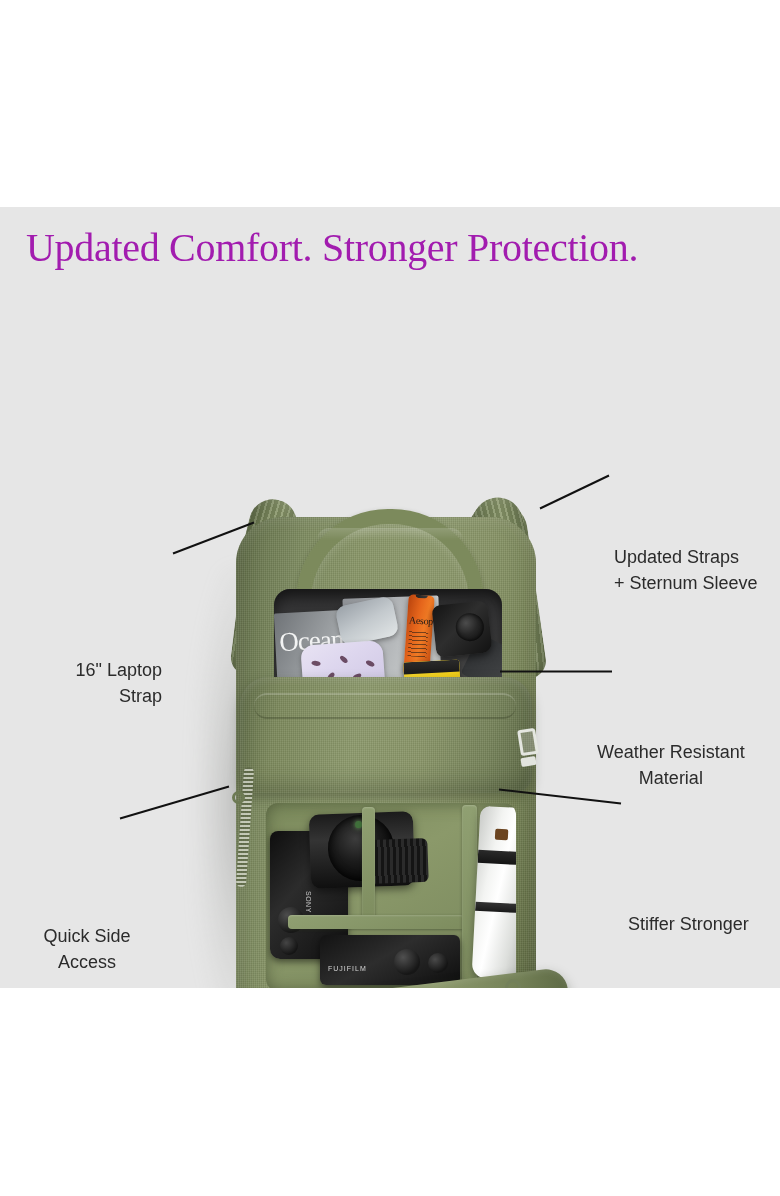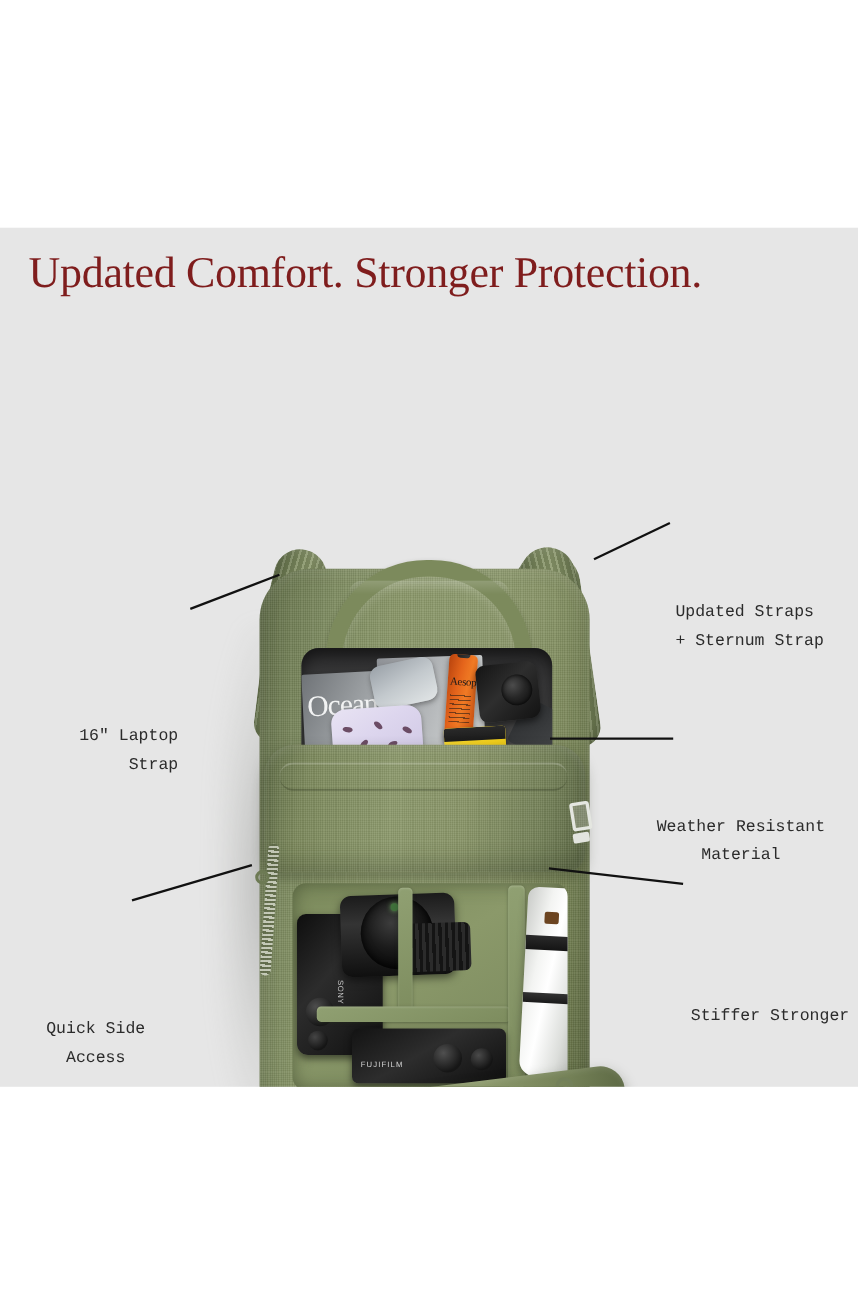--- a/index.html
+++ b/index.html
@@ -35,29 +35,29 @@
 
   
   .headline {
     position: absolute;
     left: 26px;
     top: 21px;
     font-family: "Liberation Serif", serif;
     font-size: 40px;
     line-height: 1;
     letter-spacing: -0.3px;
-    color: #7f1d1d;
+    color: #a21caf;
     white-space: nowrap;
   }
 
   
   .callout {
     position: absolute;
-    font-family: Liberation Mono, monospace;
-    font-size: 15px;
+    font-family: Liberation Sans, sans-serif;
+    font-size: 18px;
     line-height: 26px;
     color: #2b2b2b;
     white-space: nowrap;
   }
   .callout .l2 { display: block; }
 
   .c-straps      { left: 614px; top: 337px; text-align: left; }
   .c-laptop      { left: 58px;  top: 450px; width: 104px; text-align: right; }
   .c-laptop .l2  { text-align: right; }
   .c-weather     { left: 597px; top: 532px; text-align: left; }
@@ -634,21 +634,21 @@
     <svg class="leaderlines" viewBox="0 0 780 989">
       <line x1="173" y1="243" x2="254" y2="212" stroke="#111" stroke-width="2"></line>
       <line x1="540" y1="198" x2="609" y2="165" stroke="#111" stroke-width="2"></line>
       <line x1="500" y1="361" x2="612" y2="361" stroke="#111" stroke-width="2"></line>
       <line x1="120" y1="508" x2="229" y2="476" stroke="#111" stroke-width="2"></line>
       <line x1="499" y1="479" x2="621" y2="493" stroke="#111" stroke-width="2"></line>
     </svg>
 
     <div class="callout c-straps">
       <span>Updated Straps</span>
-      <span class="l2">+ Sternum Strap</span>
+      <span class="l2">+ Sternum Sleeve</span>
     </div>
 
     <div class="callout c-laptop">
       <span>16" Laptop</span>
       <span class="l2">Strap</span>
     </div>
 
     <div class="callout c-weather">
       <span>Weather Resistant</span>
       <span class="l2">Material</span>

